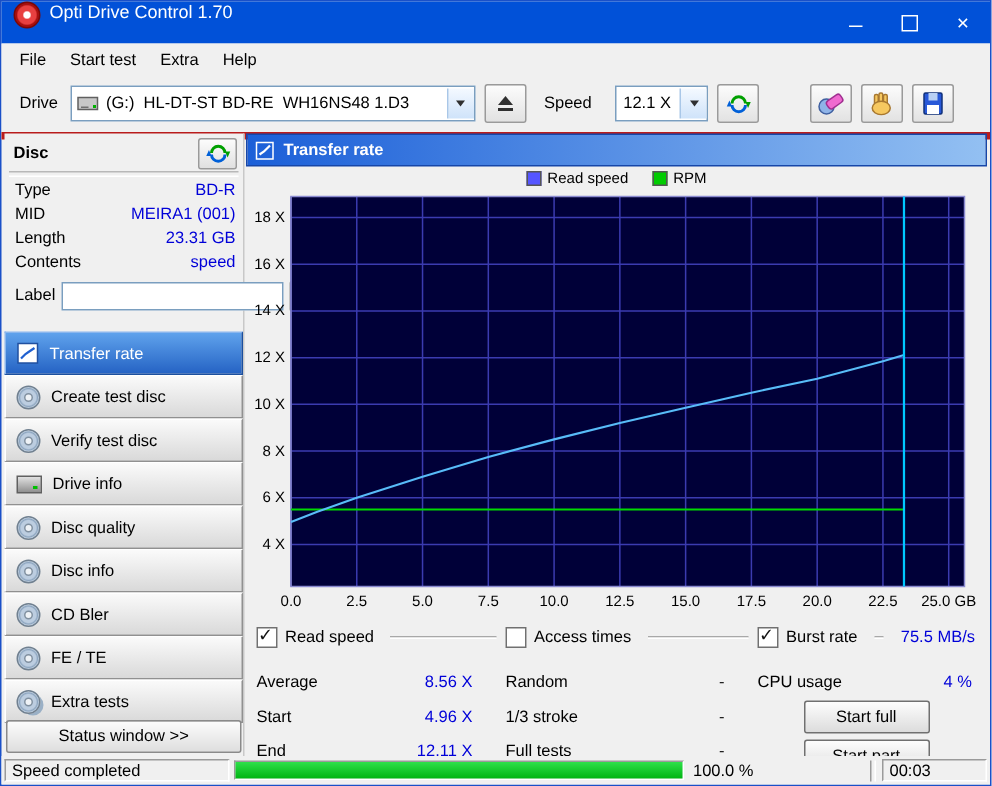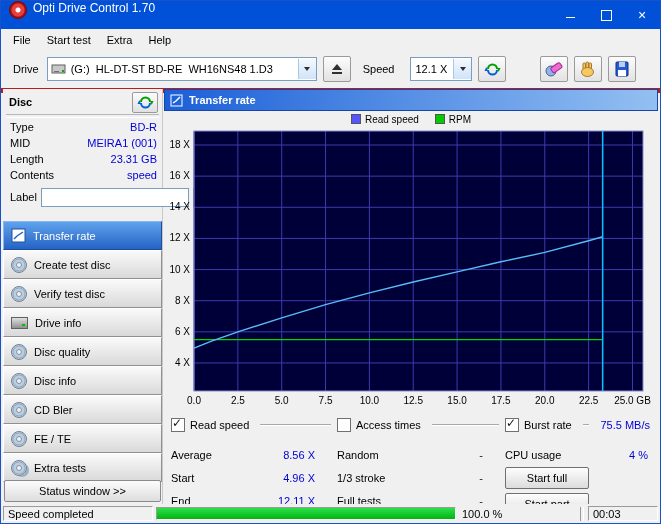--- a/index.html
+++ b/index.html
@@ -81,21 +81,21 @@
   .grp-value{color:#0000d8;margin-right:4px;}
   .stats{display:flex;margin-top:8px;}
   .scol1{width:166px;}
   .scol2{width:168px;}
   .scol3{flex:1;}
   .srow{display:flex;align-items:center;height:23px;padding-right:22px;}
   .slabel{flex:1;}
   .svalue{color:#0000d8;}
   .sdash{color:#202020;}
   .cpu-row{padding-right:6px;}
-  .btncol{display:flex;flex-direction:column;align-items:flex-start;gap:4px;margin-top:1px;padding-right:4px;}
+  .btncol{display:flex;flex-direction:column;align-items:center;gap:4px;margin-top:1px;padding-right:4px;}
   .pushbtn{width:84px;height:22px;background:linear-gradient(#fdfdfd,#dcdcdc);border:1px solid #707070;border-radius:2px;display:flex;align-items:center;justify-content:center;font:inherit;}
 
   
   .statusbar{position:absolute;left:0;right:0;bottom:0;height:19px;background:#f0f0f0;display:flex;align-items:center;padding:1px 2px;box-sizing:border-box;}
   .sb-cell{height:15px;border:1px solid;border-color:#9a9a9a #ffffff #ffffff #9a9a9a;display:flex;align-items:center;padding:0 4px;box-sizing:border-box;}
   .sb-status{width:150px;}
   .progress-well{width:300px;height:13px;border:1px solid;border-color:#9a9a9a #ffffff #ffffff #9a9a9a;margin-left:3px;background:#fff;box-sizing:border-box;}
   .progress-fill{height:100%;width:100%;background:linear-gradient(#2ee04a,#00b412);}
   .sb-percent{margin-left:6px;}
   .sb-spacer{flex:1;}

